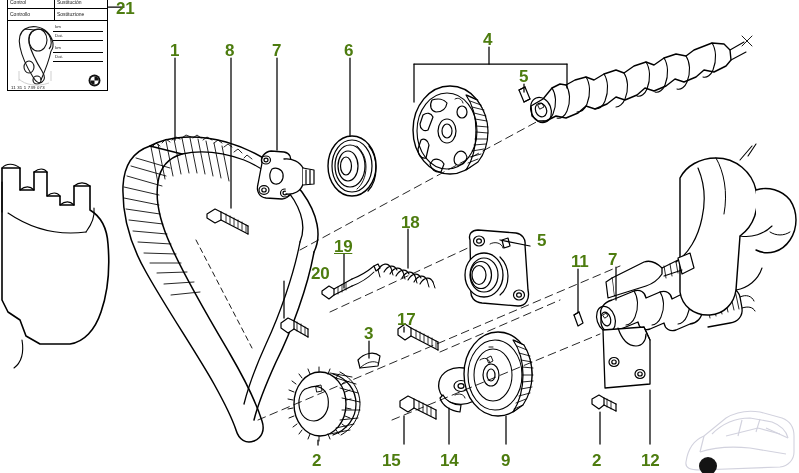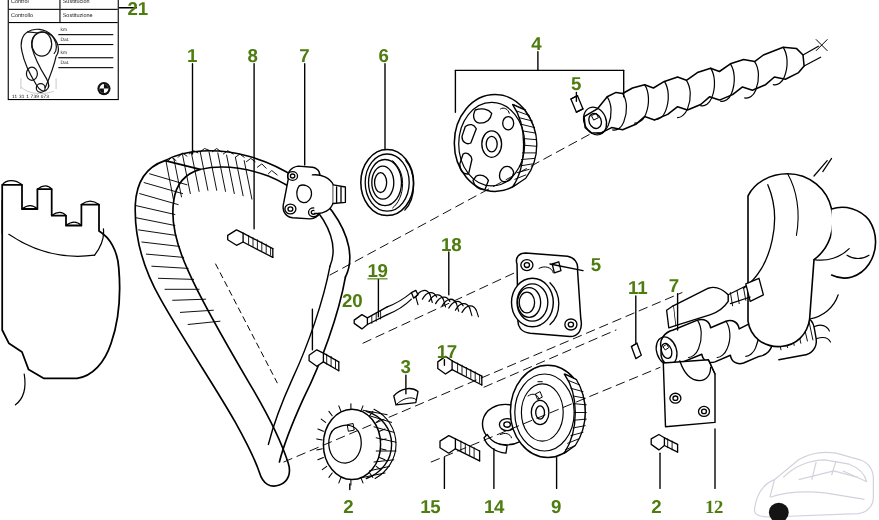--- a/index.html
+++ b/index.html
@@ -606,15 +606,15 @@
   <div class="num" style="left:571px;top:253px;">11</div>
   <div class="num" style="left:608px;top:251px;">7</div>
   <div class="num" style="left:275px;top:265px;margin-left:36px;">20</div>
   <div class="num" style="left:397px;top:311px;text-align:center;">17</div>
   <div class="num" style="left:364px;top:325px;">3</div>
   <div class="num" style="left:312px;top:452px;">2</div>
   <div class="num" style="left:382px;top:452px;">15</div>
   <div class="num" style="left:440px;top:452px;">14</div>
   <div class="num" style="left:501px;top:452px;">9</div>
   <div class="num" style="left:592px;top:452px;">2</div>
-  <div class="num" style="left:641px;top:452px;font-family:Liberation Serif, serif;">12</div>
+  <div class="num" style="left:641px;top:452px;">12</div>
 
 </div>
 
 </body></html>

